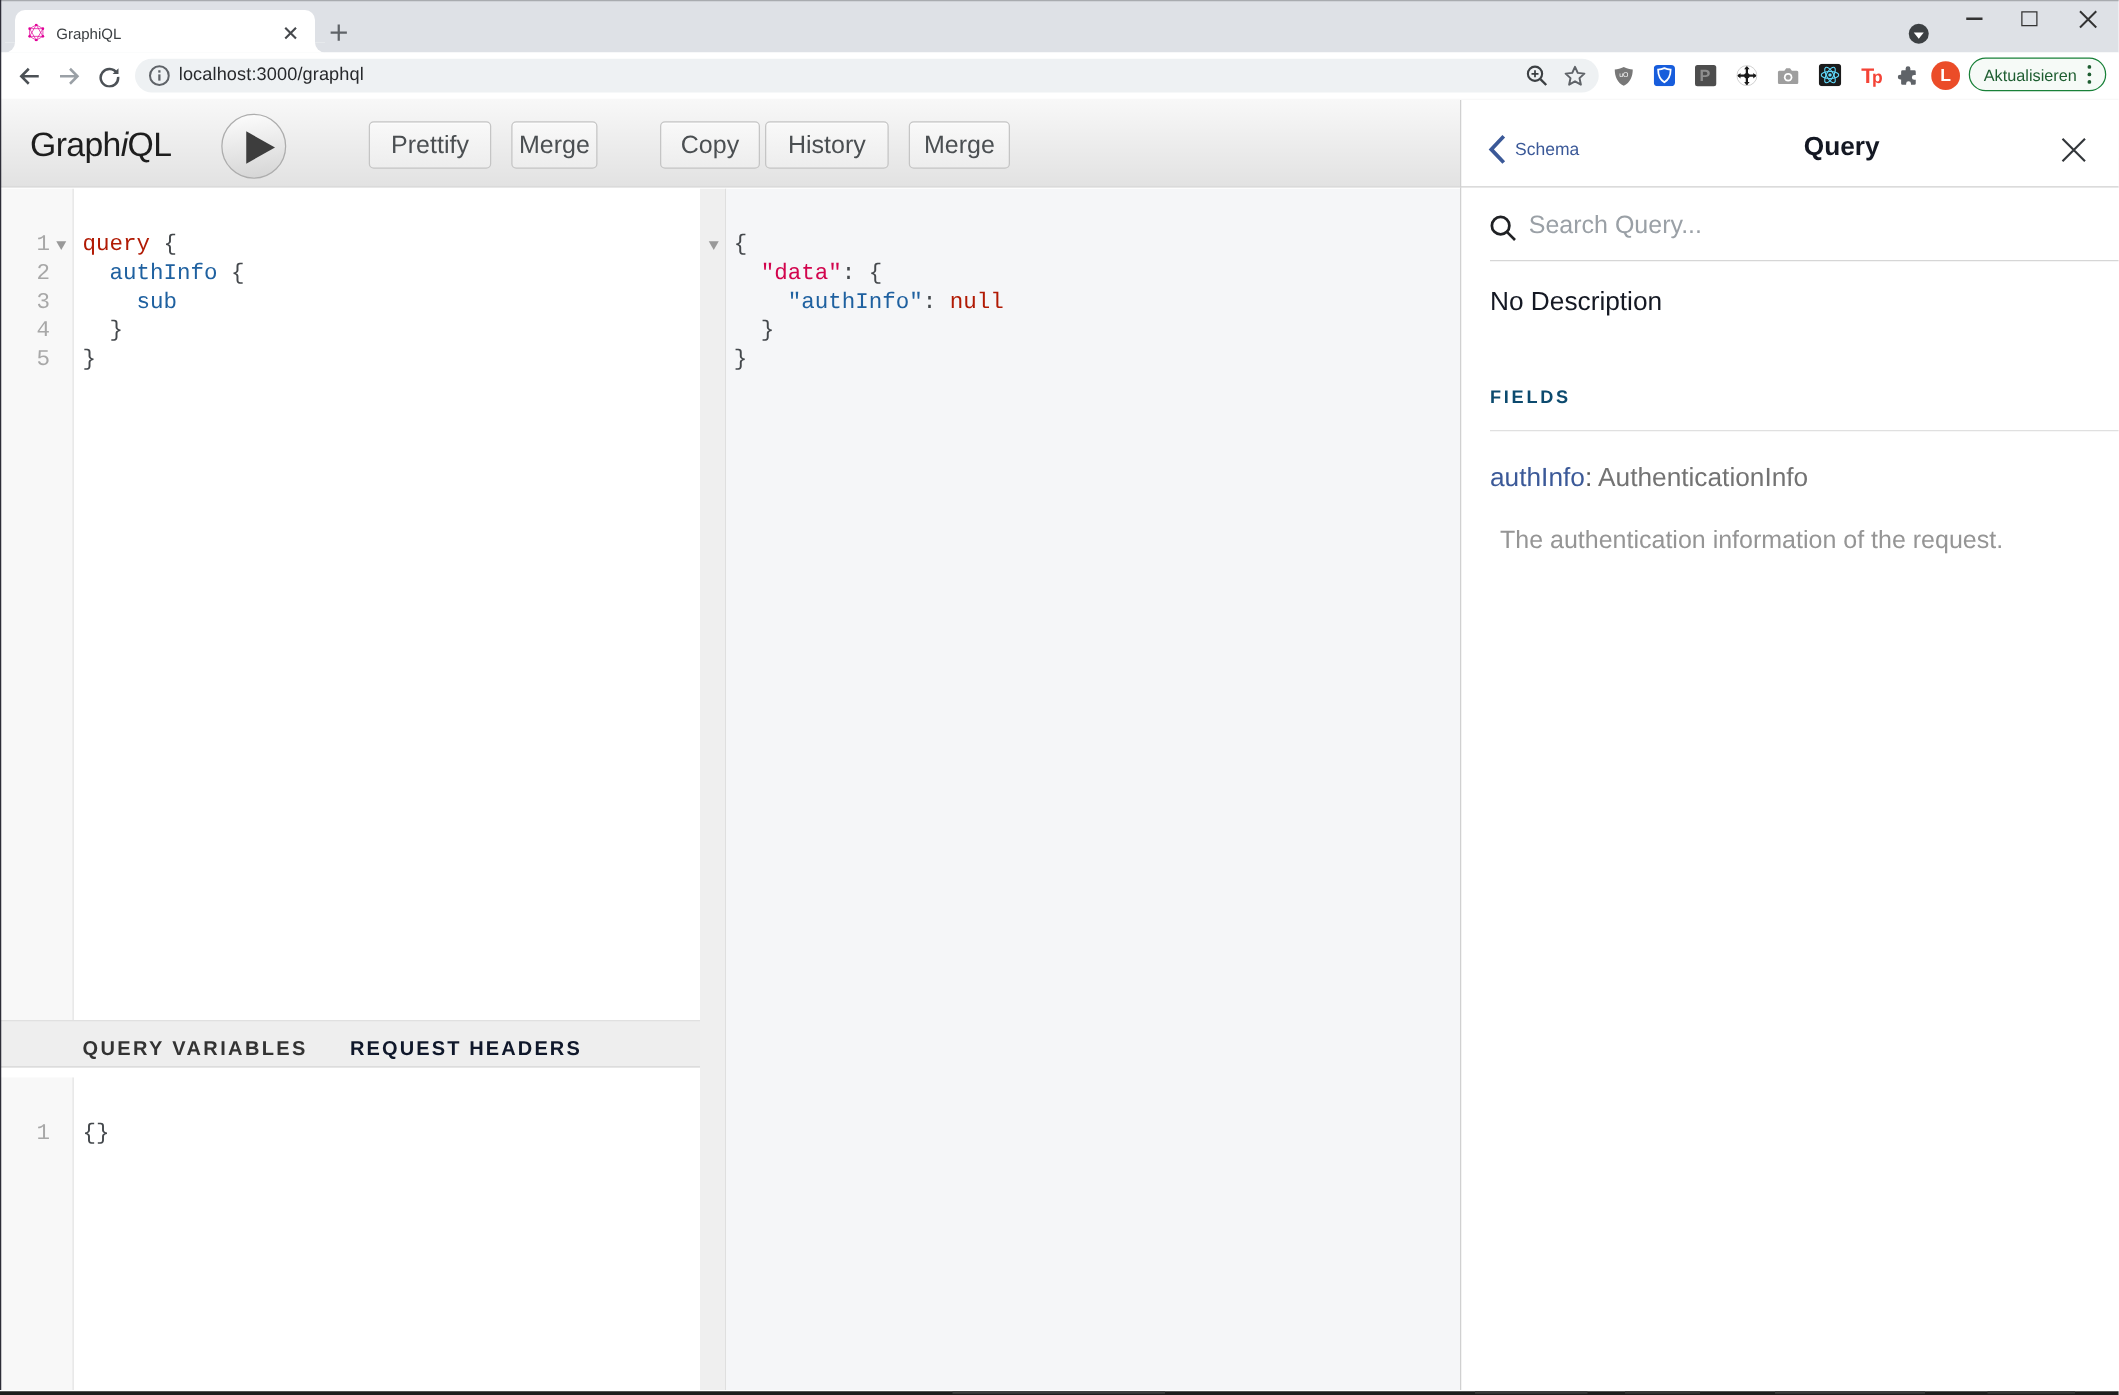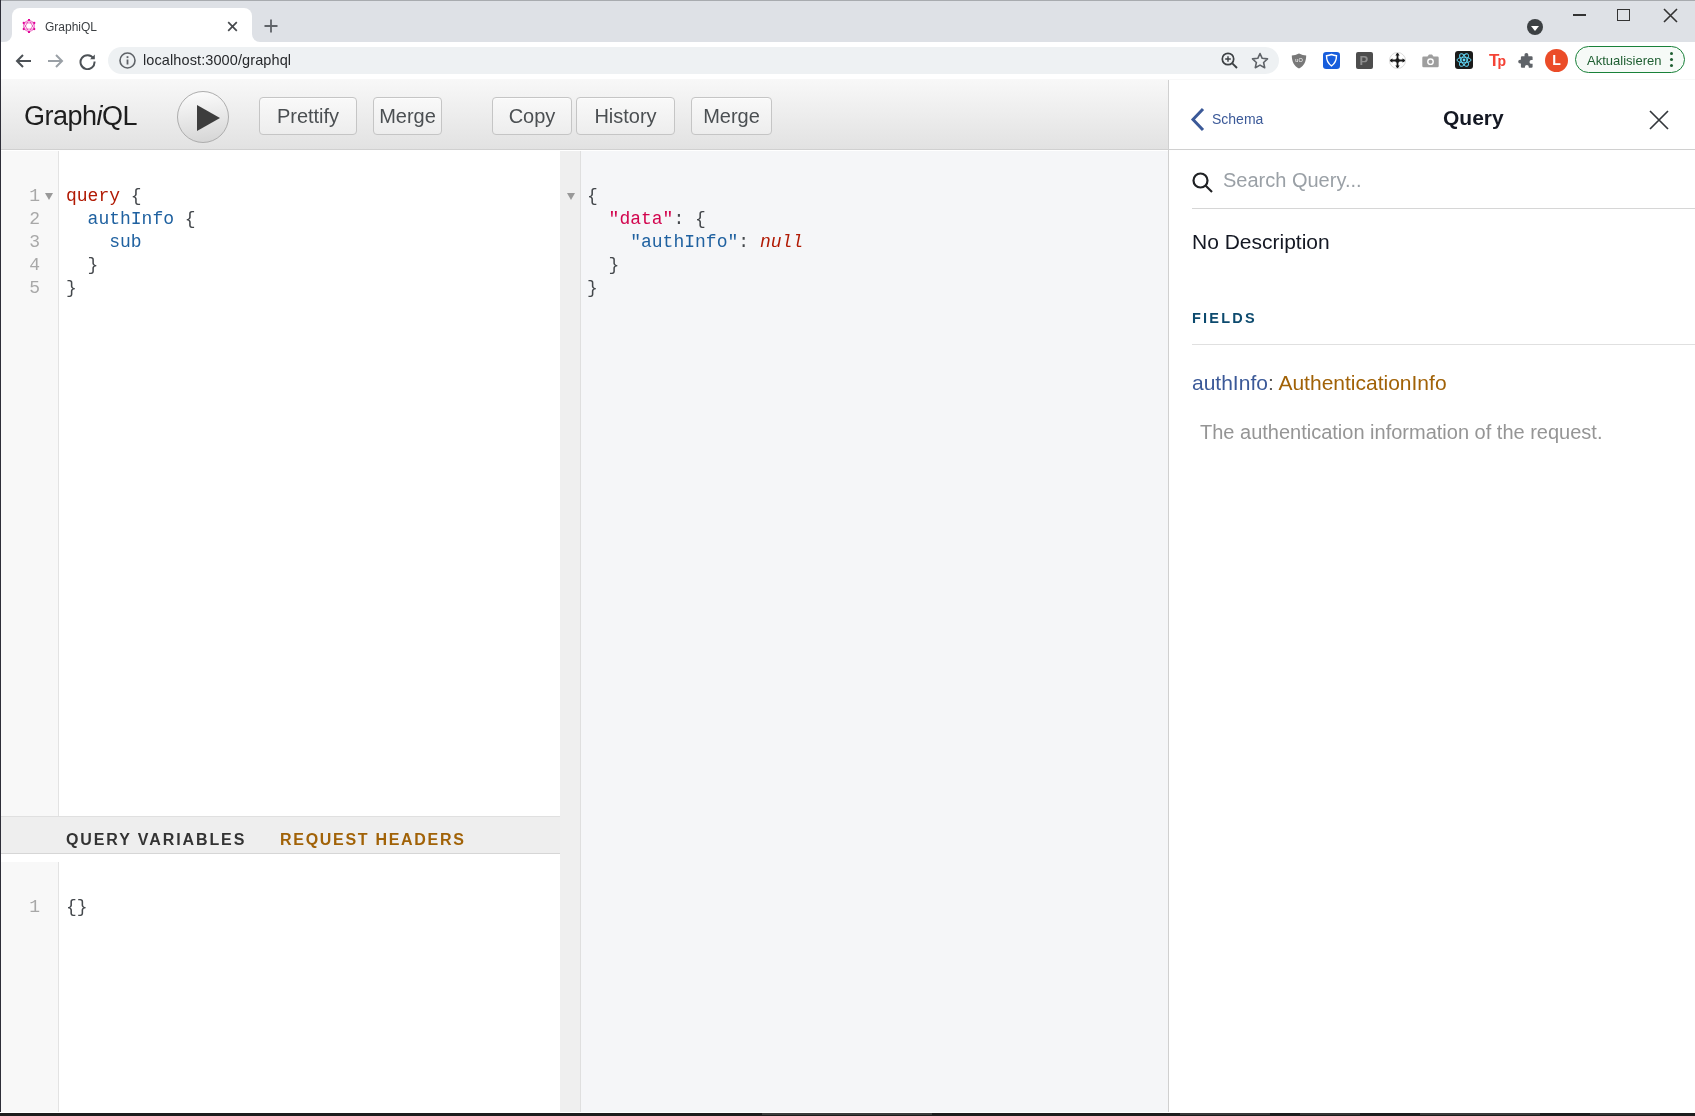--- a/index.html
+++ b/index.html
@@ -14,21 +14,21 @@
   #omnirow { left:0; top:42px; width:1695px; height:37px; background:#fff; }
   #omnibox { left:108px; top:47px; width:1171px; height:27px; border-radius:13.5px; background:#eef1f3; }
   #urltext { left:143px; top:52px; font-size:14.5px; color:#27292c; letter-spacing:0.1px; }
 
   
   #topbar { left:0; top:79px; width:1695px; height:71px;
             background:linear-gradient(#f8f8f8,#e2e2e2); border-bottom:1px solid #d0d0d0; }
   #logo { left:24px; top:101px; font-size:27px; color:#1e1e1e; letter-spacing:-0.5px;}
   .tbtn { top:97px; height:38px; border:1px solid #c5c5c5; border-radius:4px;
           background:linear-gradient(#f9f9f9,#ededed); color:#4b4f52; font-size:20px;
-          text-align:center; line-height:36px; box-shadow:0 1px 0 rgba(255,255,255,.6) inset; }
+          text-align:center; line-height:36px; box-shadow:0 1px 0 rgba(255,255,255,.6) inset;margin-left:36px; }
   #playbtn { left:177px; top:91px; width:52px; height:52px; border-radius:50%;
              border:1px solid #adadad; background:linear-gradient(173deg,#fdfdfd,#d4d4d4); }
   #playtri { left:197px; top:105px; width:0; height:0;
              border-top:13px solid transparent; border-bottom:13px solid transparent;
              border-left:23px solid #3d3d3d; }
 
   
   #queryed { left:0; top:151px; width:560px; height:665px; background:#fff; }
   .gutter { left:0; width:59px; background:#f8f8f8; border-right:1px solid #e3e3e3; }
   pre, .lnums { font-family:"Liberation Mono", monospace; font-size:18px; line-height:23px; }
@@ -37,21 +37,21 @@
              border-right:1px solid #dfdfdf; }
   #result { left:581px; top:151px; width:587px; height:961px; background:#f5f6f8; }
   #vartitle { left:0; top:816px; width:560px; height:38px; background:#eee;
               border-top:1px solid #e0e0e0; border-bottom:1px solid #d6d6d6; }
   #vared { left:0; top:862px; width:560px; height:250px; background:#fff; }
 
   .fold { width:0; height:0; border-left:4.5px solid transparent; border-right:4.5px solid transparent;
           border-top:7px solid #999; }
 
   .kw { color:#B11A04; } .prop { color:#1F61A0; } .def { color:#D2054E; }
-  .pun { color:#44484c; } .nul { color:#B11A04;font-style:italic; }
+  .pun { color:#44484c; } .nul { color:#B11A04; }
 
   
   #docpanel { left:1168px; top:80px; width:527px; height:1032px; background:#fff;
               border-left:1px solid #d0d0d0; }
   #docheader { left:1168px; top:80px; width:527px; height:70px; background:#fff;
                border-bottom:1px solid #d0d0d0; border-left:1px solid #d0d0d0; }
 
   #bottombar { left:0; top:1112.5px; width:1695px; height:3.5px; background:#1d1d1d; }
   #leftedge { left:0; top:0; width:1px; height:1112px; background:#2e2e38; }
 </style>
@@ -196,21 +196,21 @@
   <div class="abs fold" style="left:567px;top:193px;"></div>
   <div class="abs" id="result"></div>
   <pre class="abs" style="left:587px;top:185px;"><span class="pun">{</span>
   <span class="def">"data"</span><span class="pun">: {</span>
     <span class="prop">"authInfo"</span><span class="pun">:</span> <span class="nul">null</span>
   <span class="pun">}</span>
 <span class="pun">}</span></pre>
 
   <div class="abs" id="vartitle">
     <span class="abs" style="left:66px;top:13.5px;font-size:16px;font-weight:bold;letter-spacing:1.9px;color:#333;">QUERY VARIABLES</span>
-    <span class="abs" style="left:280px;top:13.5px;font-size:16px;font-weight:bold;letter-spacing:1.7px;color:#a16207;">REQUEST HEADERS</span>
+    <span class="abs" style="left:280px;top:13.5px;font-size:16px;font-weight:bold;letter-spacing:1.7px;color:#0f172a;">REQUEST HEADERS</span>
   </div>
   <div class="abs" id="vared"></div>
   <div class="abs gutter" style="top:862px;height:250px;"></div>
   <div class="abs lnums" style="left:0;top:896px;">1</div>
   <pre class="abs" style="left:66px;top:896px;"><span class="pun">{}</span></pre>
 
   <div class="abs" id="docpanel"></div>
   <div class="abs" id="docheader"></div>
   <svg class="abs" style="left:1189px;top:107px;" width="17" height="25" viewBox="0 0 17 25">
     <path d="M14 2 L4 12.5 L14 23" stroke="#3B5998" stroke-width="3" fill="none"></path>
@@ -222,21 +222,21 @@
   </svg>
   <svg class="abs" style="left:1191px;top:171px;" width="24" height="24" viewBox="0 0 24 24">
     <circle cx="9.5" cy="9.5" r="7" stroke="#1f2124" stroke-width="2.2" fill="none"></circle>
     <path d="M14.5 14.5 L21 21" stroke="#202124" stroke-width="2.1"></path>
   </svg>
   <div class="abs" style="left:1223px;top:169px;font-size:20px;color:#9aa0a6;">Search Query...</div>
   <div class="abs" style="left:1192px;top:208px;width:503px;height:1px;background:#d6d6d6;"></div>
   <div class="abs" style="left:1192px;top:230px;font-size:21px;color:#141823;">No Description</div>
   <div class="abs" style="left:1192px;top:310px;font-size:14.5px;font-weight:bold;letter-spacing:2.2px;color:#0c4a6e;">FIELDS</div>
   <div class="abs" style="left:1192px;top:344px;width:503px;height:1px;background:#e0e0e0;"></div>
-  <div class="abs" style="left:1192px;top:371px;font-size:21px;"><span style="color:#3B5998;">authInfo</span><span style="color:#555;">:</span> <span style="color:#a16207;">AuthenticationInfo</span></div>
+  <div class="abs" style="left:1192px;top:371px;font-size:21px;"><span style="color:#3B5998;">authInfo</span><span style="color:#555;">:</span> <span style="color:#737373;">AuthenticationInfo</span></div>
   <div class="abs" style="left:1200px;top:421px;font-size:20px;color:#959595;">The authentication information of the request.</div>
 
   <div class="abs" id="bottombar"></div>
   <div class="abs" style="left:762px;top:1113px;width:170px;height:2px;background:#3c3c3c;"></div>
   <div class="abs" style="left:1180px;top:1113px;width:90px;height:2px;background:#383838;"></div>
   <div class="abs" style="left:1300px;top:1113px;width:60px;height:2px;background:#343434;"></div>
   <div class="abs" style="left:1420px;top:1113px;width:120px;height:2px;background:#3a3a3a;"></div>
   <div class="abs" style="left:1590px;top:1113px;width:70px;height:2px;background:#343434;"></div>
   <div class="abs" id="leftedge"></div>
 

